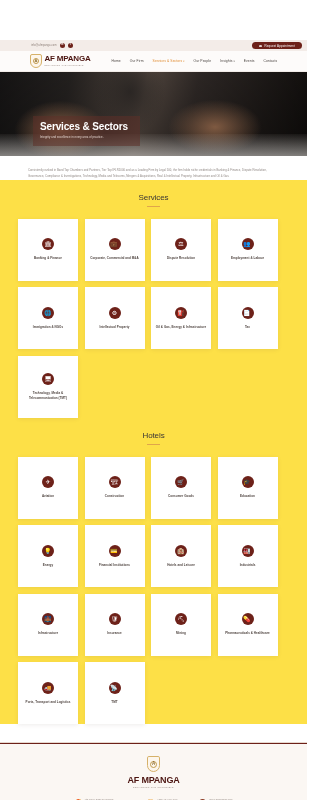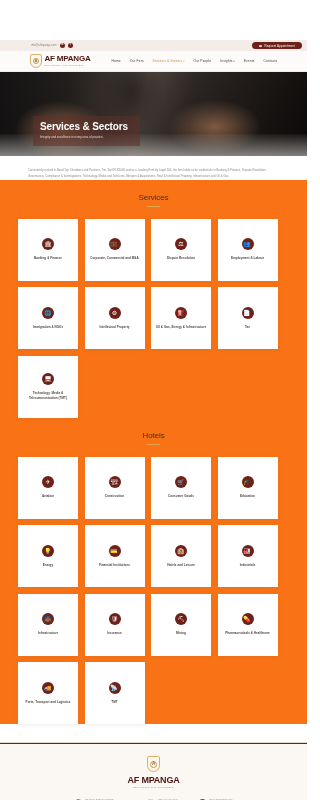--- a/index.html
+++ b/index.html
@@ -93,21 +93,21 @@
 
   
   .intro {
     padding:12px 28px 0 28px; background:#fff;
   }
   .intro p {
     font-size:2.75px; line-height:2.1; color:#8d8580; text-align:left; letter-spacing:.05px;
   }
 
   
-  .section { padding:0 18px; background:#f97316; }
+  .section { padding:0 18px; background:#fde047; }
   .sec-head { text-align:center; padding:13px 0 4px 0; }
   .sec-title { font-size:8px; color:#3b3634; letter-spacing:-.1px; }
   .sec-rule { width:13px; height:1px; background:#e0a64a; margin:4px auto 0 auto; }
 
   .grid {
     display:flex; flex-wrap:wrap; gap:6.5px; justify-content:flex-start;
     padding-top:8px;
   }
   .card {
     width:60px; height:62px; background:#ffffff;

